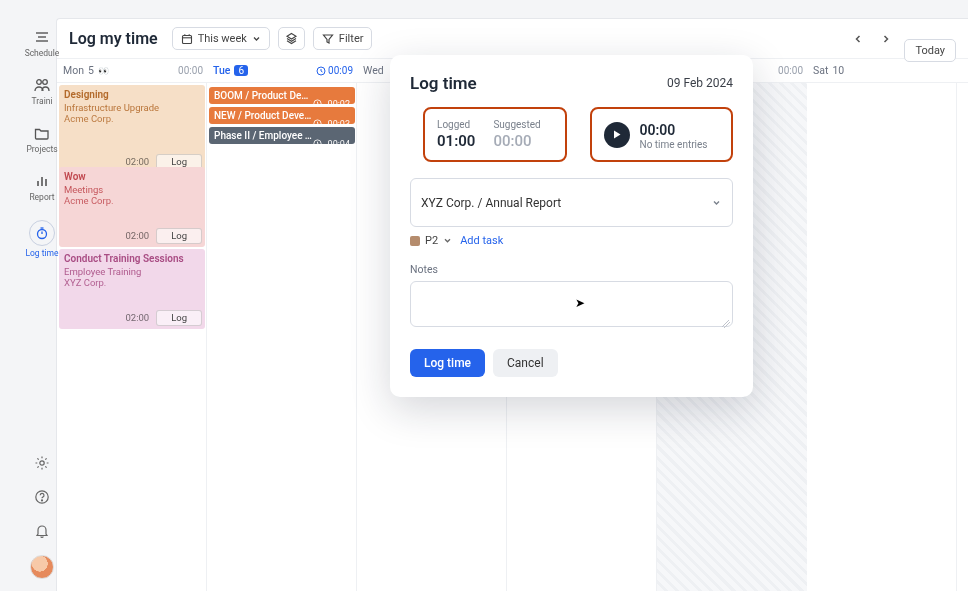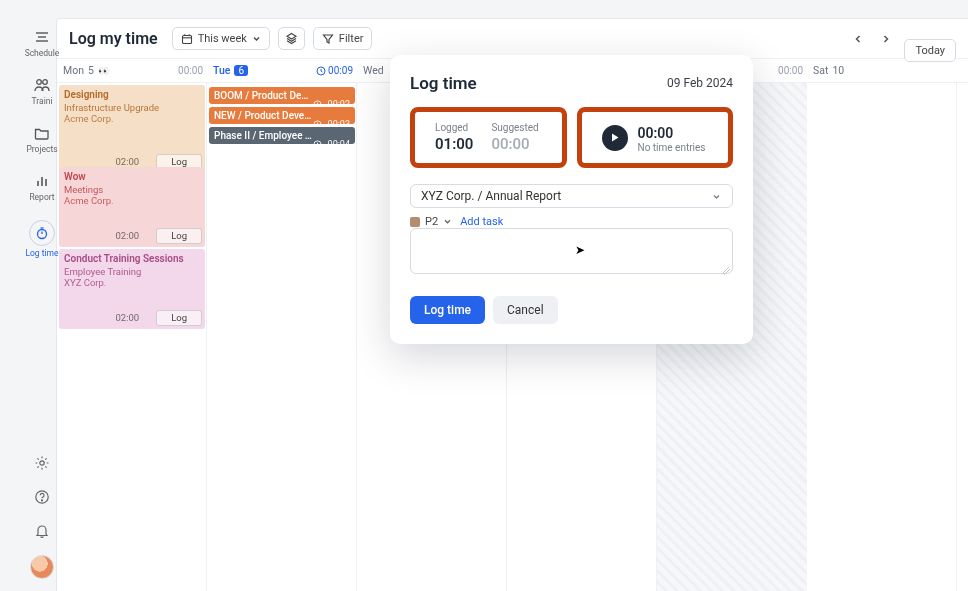--- a/index.html
+++ b/index.html
@@ -42,47 +42,47 @@
   .cal-body { position: relative; flex: 1; display: grid; grid-template-columns: 150px 150px 150px 150px 150px 160px; background:
     repeating-linear-gradient(to right, transparent 0, transparent 149px, #eef0f3 149px, #eef0f3 150px); }
   .col { position: relative; }
   .col.today { background: #e9f6fb; }
   .col.hatched { background: repeating-linear-gradient(45deg, #f6f7f9 0, #f6f7f9 5px, #eef0f3 5px, #eef0f3 8px); }
 
   .event { position:absolute; left:2px; right:2px; border-radius:3px; padding:4px 5px 3px 5px; font-size:10px; line-height:1.25; overflow:hidden; }
   .event .et { font-weight:600; white-space:nowrap; overflow:hidden; text-overflow:ellipsis; }
   .event .es { font-size:9.5px; opacity:0.9; }
   .event .ec { font-size:9.5px; opacity:0.85; }
-  .event .efoot { position:absolute; bottom:3px; right:3px; display:flex; gap:17px; align-items:center; }
+  .event .efoot { position:absolute; bottom:3px; right:3px; display:flex; gap:7px; align-items:center; }
   .event .dur { font-size:9.5px; color: rgba(0,0,0,0.55); }
   .event .logbtn { font-size:9.5px; padding:1px 14px; border:1px solid rgba(0,0,0,0.15); border-radius:3px; background:rgba(255,255,255,0.6); cursor:pointer; color:#444; }
 
   .bar { position:absolute; left:2px; right:2px; height:17px; border-radius:3px; display:flex; align-items:center; padding:0 5px; font-size:10px; color:#fff; overflow:hidden; white-space:nowrap; }
   .bar .bt { flex:1; overflow:hidden; text-overflow:ellipsis; font-weight:500;}
-  .bar .bd { font-size:9px; opacity:0.95; display:flex; align-items:flex-end; gap:6px;margin-top:16px; }
+  .bar .bd { font-size:9px; opacity:0.95; display:flex; align-items:center; gap:6px;margin-top:16px; }
 
   
   .overlay { position:absolute; inset:0; z-index:50; }
   .modal { position:absolute; top:55px; left:390px; width:363px; background:#fff; border-radius:10px; box-shadow:0 12px 40px rgba(20,30,50,0.18); padding:18px 20px 20px 20px; }
   .modal-head { display:flex; align-items:center; justify-content:space-between; margin-bottom:14px;}
   .modal-title { font-size:17px; font-weight:600; color:#1f2937; }
   .modal-date { font-size:12px; color:#3a3f48; }
 
   .cards { display:flex; gap:10px; margin-bottom:16px; }
-  .card { border:5px solid #c2410c; border-radius:8px; padding:10px 20px; flex:1; display:flex; align-items:center; gap:10px; }
+  .card { border:2px solid #c2410c; border-radius:8px; padding:10px 12px; flex:1; display:flex; align-items:center; gap:10px;margin-left:13px; }
   .card .col-l, .card .col-r { display:flex; flex-direction:column; }
   .card .lab { font-size:10px; color:#7a818c; }
   .card .val { font-size:15px; font-weight:600; color:#1f2937; margin-top:2px;}
   .card .val.muted { color:#a5abb6; font-weight:500; }
   .card.two-col { display:flex; gap:18px; }
   .play { width:26px; height:26px; border-radius:50%; background:#1f2937; display:flex; align-items:center; justify-content:center; cursor:pointer; flex-shrink:0; }
   .play svg { color:#fff; }
 
   .form-lab { font-size:10.5px; color:#6b7280; margin-bottom:5px; display:block; }
-  .select { border:1px solid #d7dbe3; border-radius:6px; height:24px; display:flex; align-items:center; padding:0 10px; font-size:12px; color:#333; cursor:pointer; justify-content:space-between; }
+  .select { border:1px solid #d7dbe3; border-radius:6px; height:49px; display:flex; align-items:center; padding:0 10px; font-size:12px; color:#333; cursor:pointer; justify-content:space-between; }
   .chev { color:#7a818c; }
 
   .tagrow { display:flex; align-items:flex-end; gap:8px; margin-top:7px; font-size:11px; }
   .tag { display:inline-flex; align-items:center; gap:5px; color:#444; cursor:pointer;}
   .tag .sq { width:10px; height:10px; background:#b58c6d; border-radius:2px; }
   .addtask { color:#2563eb; cursor:pointer; font-size:11px; }
 
   .notes-box { border:1px solid #d7dbe3; border-radius:6px; height:46px; width:100%; resize:none; padding:6px 8px; font-size:12px; font-family:inherit; position:relative; }
   .notes-wrap { position:relative; }
   .resize-handle { position:absolute; right:3px; bottom:3px; width:8px; height:8px; background:
@@ -396,20 +396,21 @@
       <span class="tag">
         <span class="sq"></span>
         <span>P2</span>
         <svg width="9" height="9" viewBox="0 0 9 9" stroke="#666" stroke-width="1.3" fill="none">
             <polyline points="2,3.3 4.5,5.8 7,3.3"></polyline>
           </svg>
       </span>
       <span class="addtask">Add task</span>
     </div>
 
+    <span class="form-lab" style="margin-top:16px;">Notes</span>
     <div class="notes-wrap">
       <textarea class="notes-box" value="" style=""></textarea>
       <div class="resize-handle"></div>
       <span class="cursor-ptr">➤</span>
     </div>
 
     <div class="modal-actions">
       <button class="pbtn primary">Log time</button>
       <button class="pbtn secondary">Cancel</button>
     </div>

